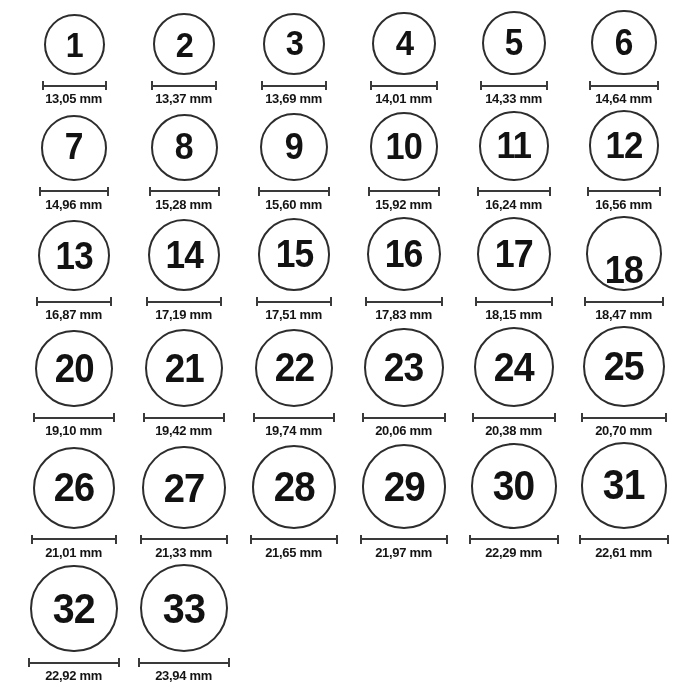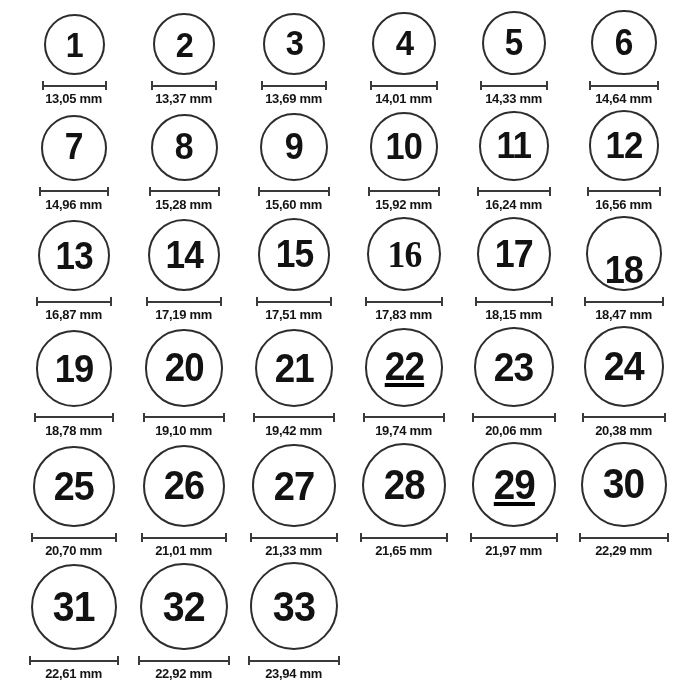--- a/index.html
+++ b/index.html
@@ -174,21 +174,21 @@
 
   <div class="cell">
     <div class="circle" style="height: 72.9px; width: 72.9px;">
       <span class="num" style="font-size: 38.5px;">15</span>
     </div>
     <div class="measure" style="width: 76.9px;"></div>
     <div class="mm">17,51 mm</div>
   </div>
 
   <div class="cell">
-    <div class="circle" style="height: 73.8px; width: 73.8px; font-family: Liberation Serif, serif;">
+    <div class="circle" style="height: 73.8px; width: 73.8px;">
       <span class="num" style="font-size: 38.8px;">16</span>
     </div>
     <div class="measure" style="width: 77.8px;"></div>
     <div class="mm">17,83 mm</div>
   </div>
 
   <div class="cell">
     <div class="circle" style="height: 74.6px; width: 74.6px;">
       <span class="num" style="font-size: 39px;">17</span>
     </div>
@@ -197,46 +197,39 @@
   </div>
 
   <div class="cell">
     <div class="circle" style="height: 75.5px; width: 75.5px; align-items: flex-end;">
       <span class="num" style="font-size: 39.3px;">18</span>
     </div>
     <div class="measure" style="width: 79.5px;"></div>
     <div class="mm">18,47 mm</div>
   </div>
 
-  <div class="cell">
-    <div class="circle" style="height: 76.3px; width: 76.3px;">
-      <span class="num" style="font-size: 39.5px;">19</span>
-    </div>
-    <div class="measure" style="width: 80.3px;"></div>
-    <div class="mm">18,78 mm</div>
-  </div>
 
   <div class="cell">
     <div class="circle" style="height: 77.2px; width: 77.2px;">
       <span class="num" style="font-size: 39.8px;">20</span>
     </div>
     <div class="measure" style="width: 81.2px;"></div>
     <div class="mm">19,10 mm</div>
   </div>
 
   <div class="cell">
     <div class="circle" style="height: 78px; width: 78px;">
       <span class="num" style="font-size: 40px;">21</span>
     </div>
     <div class="measure" style="width: 82px;"></div>
     <div class="mm">19,42 mm</div>
   </div>
 
   <div class="cell">
-    <div class="circle" style="height: 78.8px; width: 78.8px; text-decoration: underline;">
+    <div class="circle" style="height: 78.8px; width: 78.8px;">
       <span class="num" style="font-size: 40.3px;">22</span>
     </div>
     <div class="measure" style="width: 82.8px;"></div>
     <div class="mm">19,74 mm</div>
   </div>
 
   <div class="cell">
     <div class="circle" style="height: 79.7px; width: 79.7px;">
       <span class="num" style="font-size: 40.5px;">23</span>
     </div>
@@ -278,21 +271,21 @@
 
   <div class="cell">
     <div class="circle" style="height: 84px; width: 84px;">
       <span class="num" style="font-size: 41.8px;">28</span>
     </div>
     <div class="measure" style="width: 88px;"></div>
     <div class="mm">21,65 mm</div>
   </div>
 
   <div class="cell">
-    <div class="circle" style="height: 84.8px; width: 84.8px; text-decoration: underline;">
+    <div class="circle" style="height: 84.8px; width: 84.8px;">
       <span class="num" style="font-size: 42px;">29</span>
     </div>
     <div class="measure" style="width: 88.8px;"></div>
     <div class="mm">21,97 mm</div>
   </div>
 
   <div class="cell">
     <div class="circle" style="height: 85.7px; width: 85.7px;">
       <span class="num" style="font-size: 42.3px;">30</span>
     </div>

